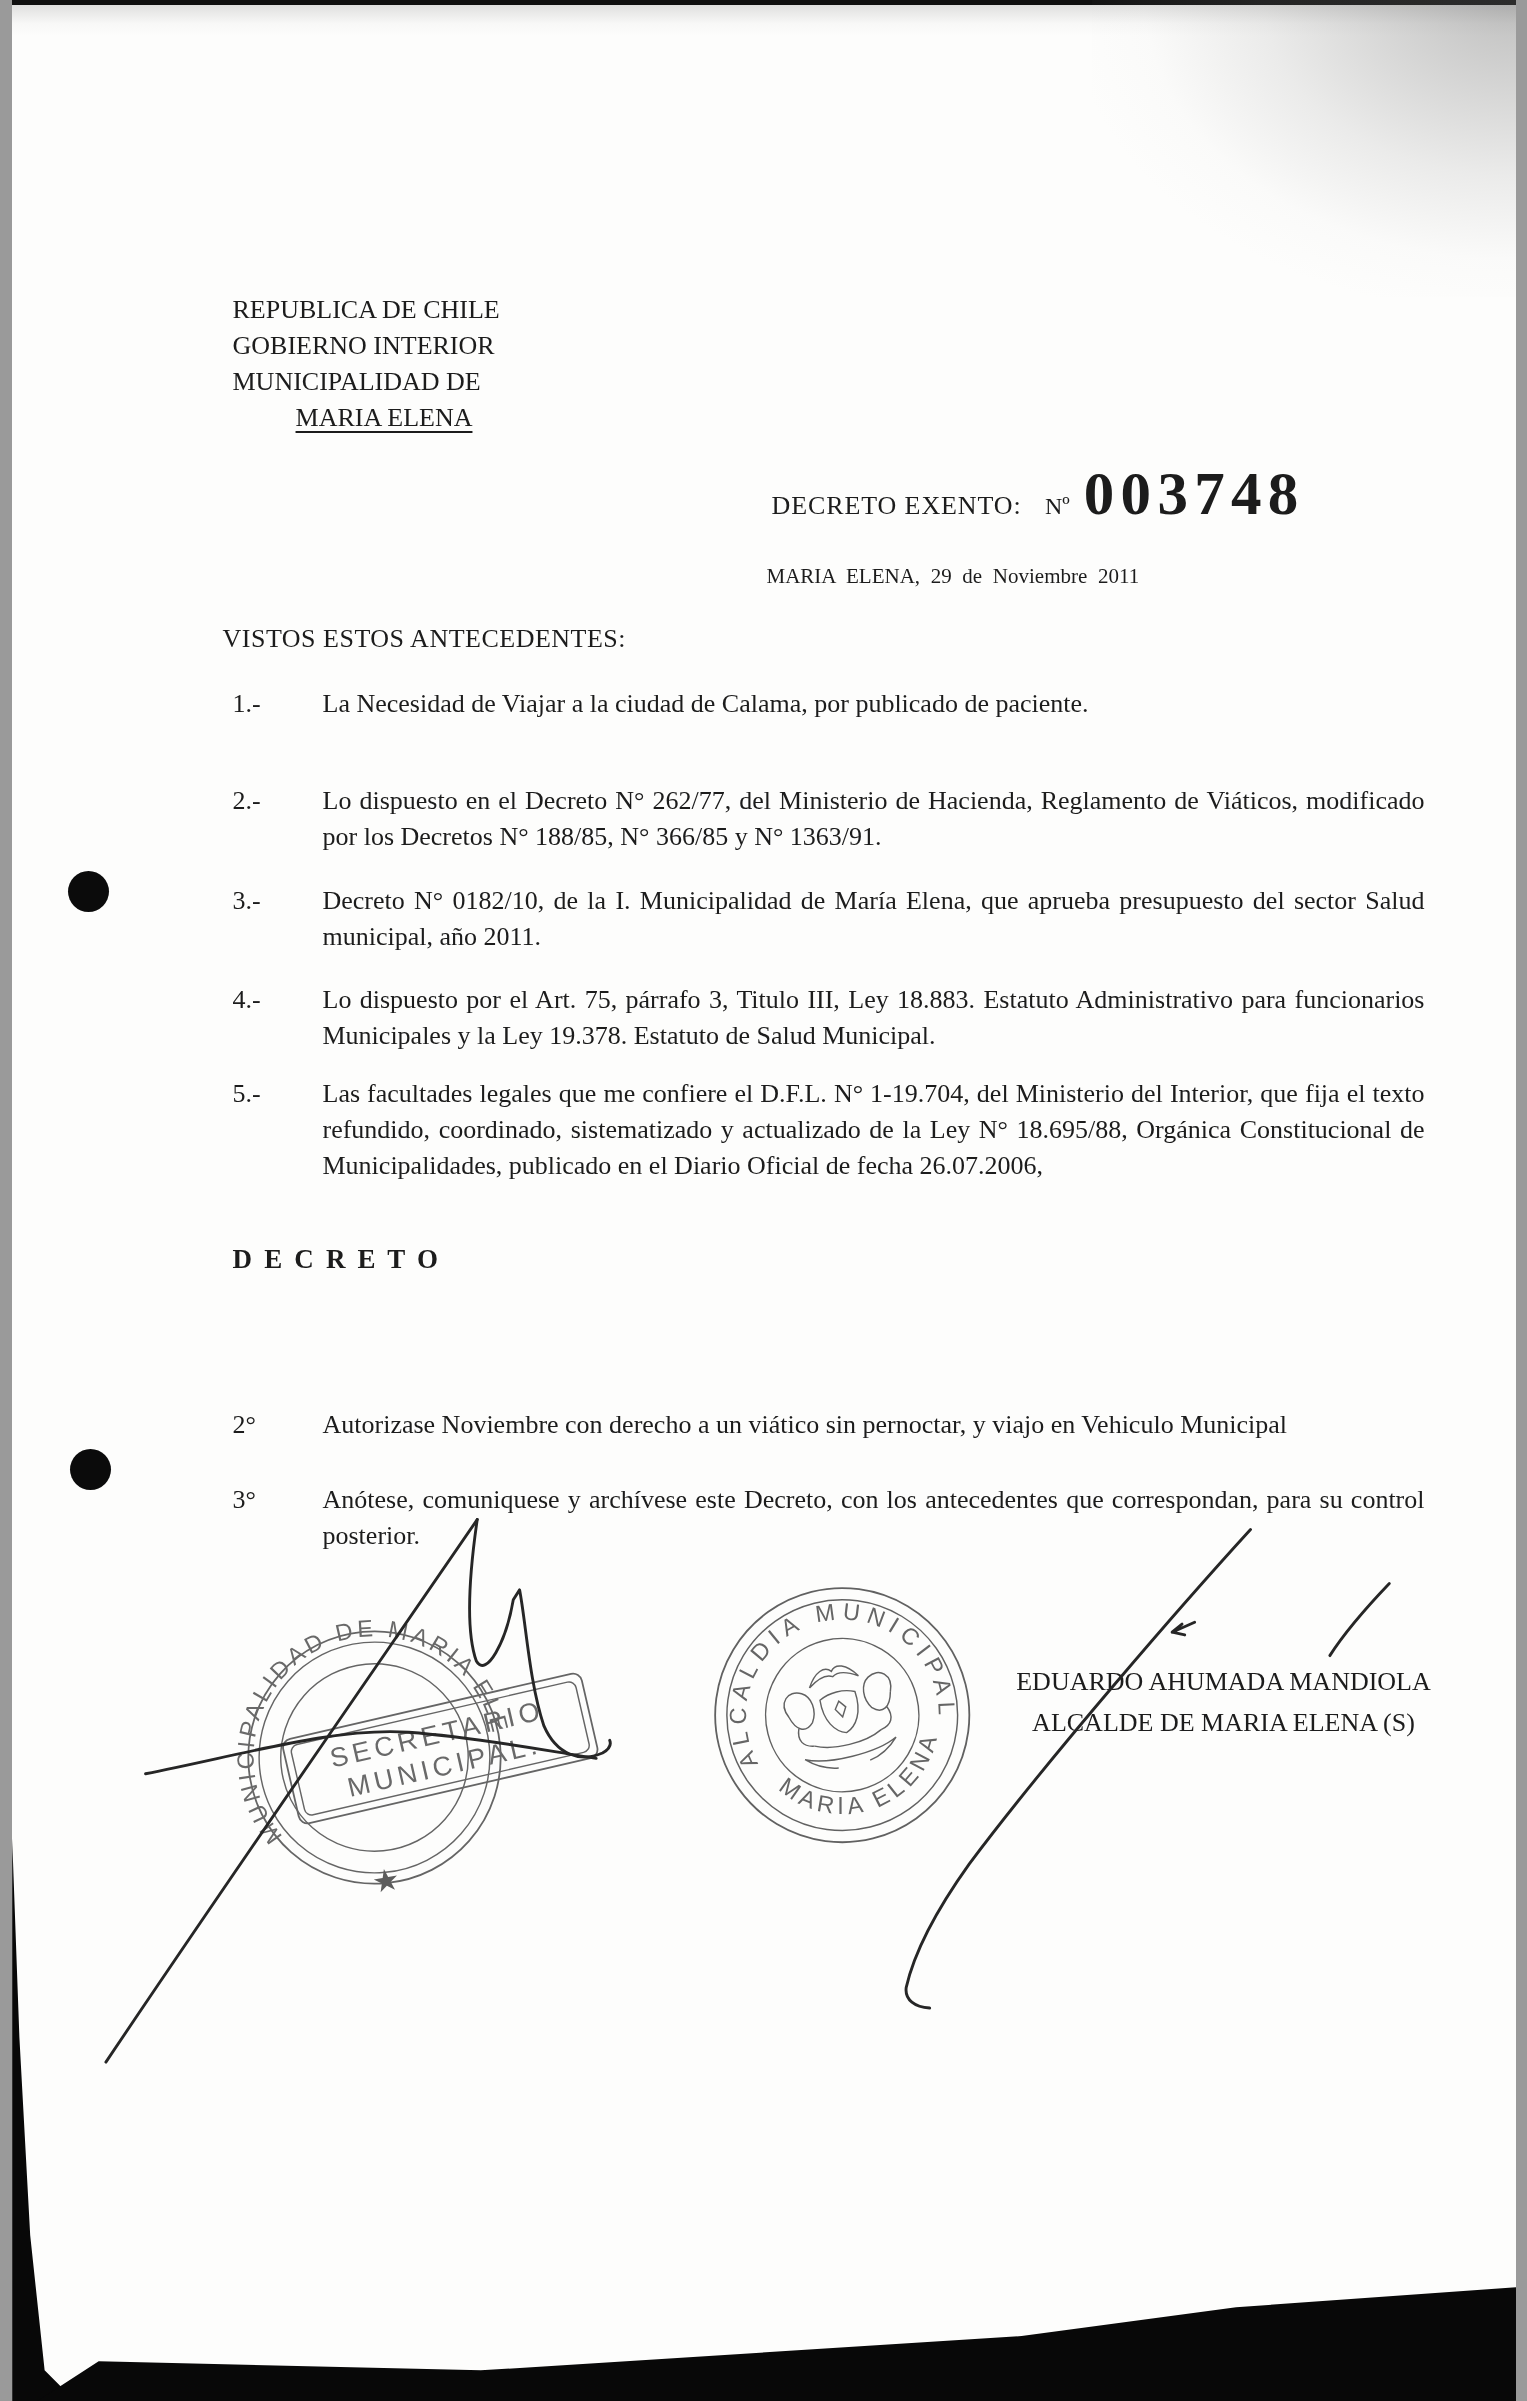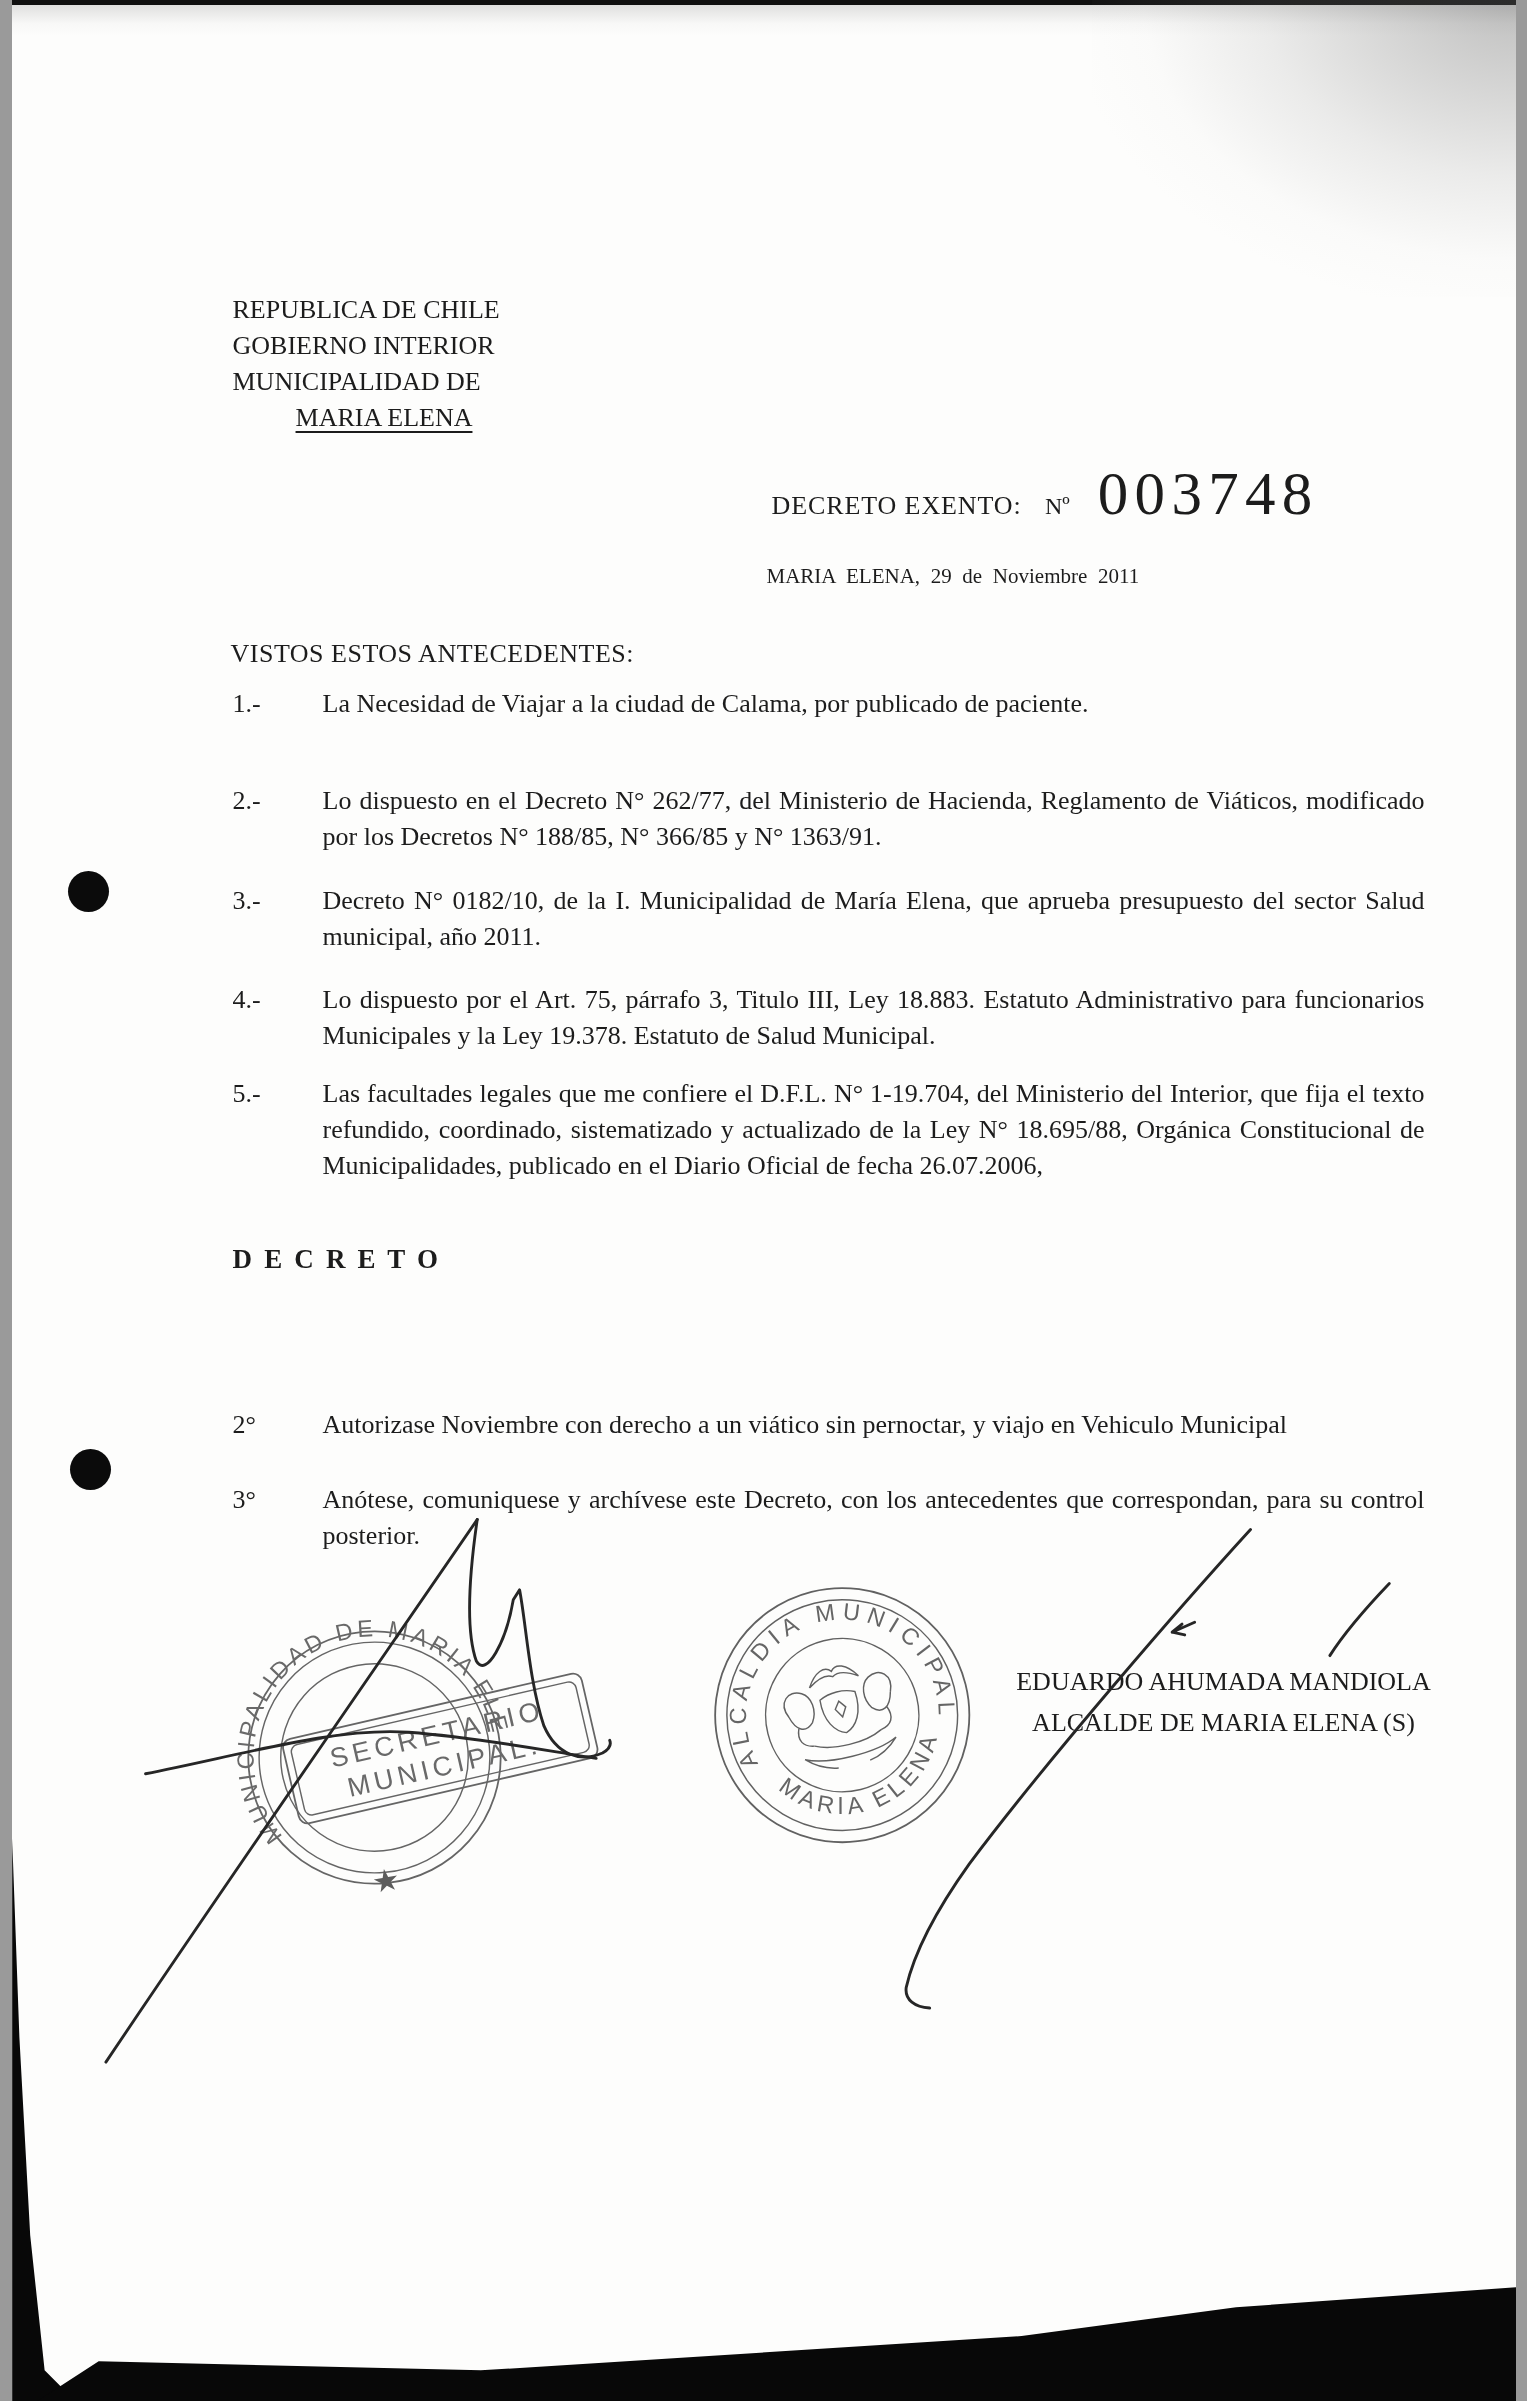--- a/index.html
+++ b/index.html
@@ -24,23 +24,23 @@
   .dot2{left:58px;top:1449px;}
   
   .abs{position:absolute;}
   .header{left:221px;top:292px;width:303px;font-size:26px;line-height:36px;}
   .header .hl{white-space:nowrap;}
   .header .hl4{text-align:center;}
   .header .hl4 span{text-decoration:underline;text-underline-offset:4.5px;}
   .decree-line{left:760px;top:463px;display:flex;align-items:baseline;white-space:nowrap;}
   .decree-label{font-size:26px;letter-spacing:0.9px;}
   .decree-no{font-size:24px;margin-left:23.4px;}
-  .decree-number{font-size:61px;letter-spacing:6.3px;margin-left:28px;line-height:1;}
+  .decree-number{font-size:61px;letter-spacing:6.3px;margin-left:14px;line-height:1;font-weight:bold;}
   .date-line{left:755px;top:564px;font-size:21px;word-spacing:5.4px;white-space:nowrap;}
-  .vistos-title{left:219px;top:624px;font-size:26px;letter-spacing:0.5px;margin-top:15px;}
+  .vistos-title{left:211px;top:624px;font-size:26px;letter-spacing:0.5px;}
   .item{left:221px;width:1192px;display:flex;font-size:26px;line-height:36px;}
   .item .num{width:90px;flex-shrink:0;}
   .item .txt{flex:1;text-align:justify;}
   .it1{top:686px;}
   .it2{top:783px;}
   .it3{top:883px;}
   .it4{top:982px;}
   .it5{top:1076px;}
   .decreto-title{left:221px;top:1244px;font-size:27px;font-weight:bold;letter-spacing:2.7px;}
   .dt1{top:1307px;}

